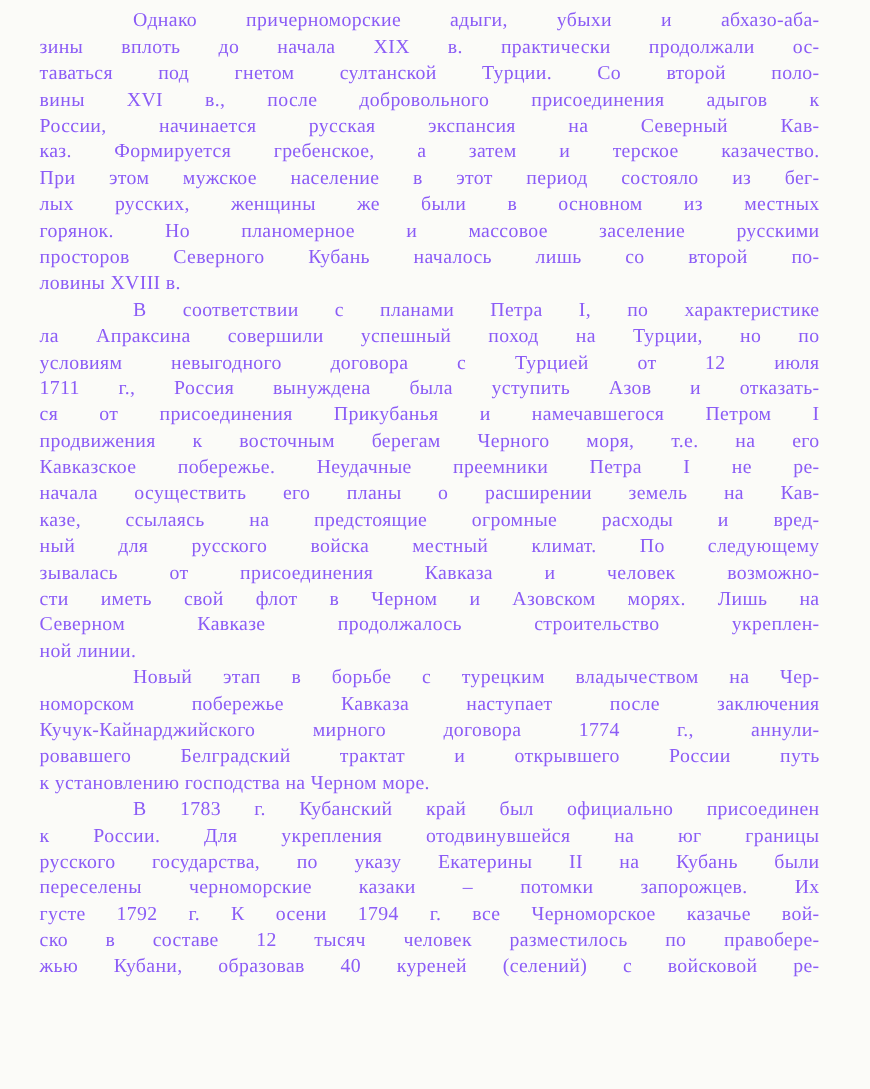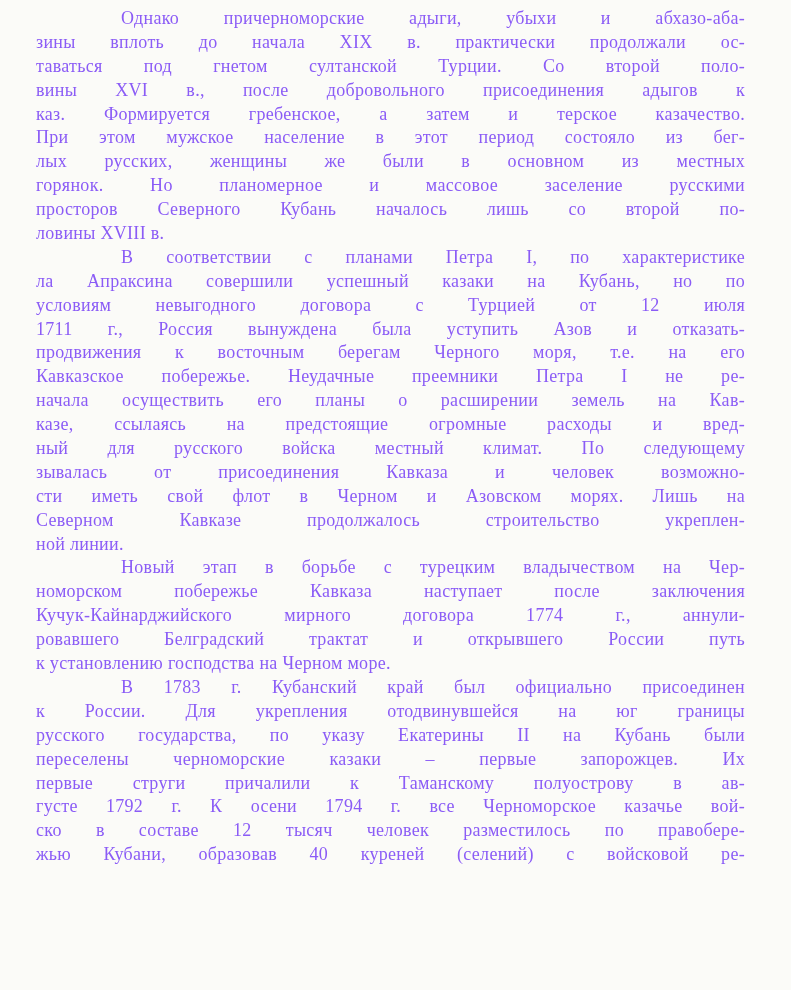--- a/index.html
+++ b/index.html
@@ -47,32 +47,34 @@
 </head>
 <body>
 
 <div class="page">
   <div class="text-block" id="text-block" style="color: rgb(29, 29, 29);">
       <div class="paragraph">
         <div class="line indent">Однако причерноморские адыги, убыхи и абхазо-аба-</div>
         <div class="line">зины вплоть до начала XIX в. практически продолжали ос-</div>
         <div class="line">таваться под гнетом султанской Турции. Со второй поло-</div>
         <div class="line">вины XVI в., после добровольного присоединения адыгов к</div>
+        <div class="line">России, начинается русская экспансия на Северный Кав-</div>
         <div class="line">каз. Формируется гребенское, а затем и терское казачество.</div>
         <div class="line">При этом мужское население в этот период состояло из бег-</div>
         <div class="line">лых русских, женщины же были в основном из местных</div>
         <div class="line">горянок. Но планомерное и массовое заселение русскими</div>
         <div class="line">просторов Северного Кубань началось лишь со второй по-</div>
         <div class="line para-end">ловины XVIII в.</div>
       </div>
       <div class="paragraph">
         <div class="line indent">В соответствии с планами Петра I, по характеристике</div>
-        <div class="line">ла Апраксина совершили успешный казаки на Кубань, но по</div>
+        <div class="line">ла Апраксина совершили успешный поход на Турции, но по</div>
         <div class="line">условиям невыгодного договора с Турцией от 12 июля</div>
         <div class="line">1711 г., Россия вынуждена была уступить Азов и отказать-</div>
+        <div class="line">ся от присоединения Прикубанья и намечавшегося Петром I</div>
         <div class="line">продвижения к восточным берегам Черного моря, т.е. на его</div>
         <div class="line">Кавказское побережье. Неудачные преемники Петра I не ре-</div>
         <div class="line">начала осуществить его планы о расширении земель на Кав-</div>
         <div class="line">казе, ссылаясь на предстоящие огромные расходы и вред-</div>
         <div class="line">ный для русского войска местный климат. По следующему</div>
         <div class="line">зывалась от присоединения Кавказа и человек возможно-</div>
         <div class="line">сти иметь свой флот в Черном и Азовском морях. Лишь на</div>
         <div class="line">Северном Кавказе продолжалось строительство укреплен-</div>
         <div class="line para-end">ной линии.</div>
       </div>
@@ -80,20 +82,19 @@
         <div class="line indent">Новый этап в борьбе с турецким владычеством на Чер-</div>
         <div class="line">номорском побережье Кавказа наступает после заключения</div>
         <div class="line">Кучук-Кайнарджийского мирного договора 1774 г., аннули-</div>
         <div class="line">ровавшего Белградский трактат и открывшего России путь</div>
         <div class="line para-end">к установлению господства на Черном море.</div>
       </div>
       <div class="paragraph">
         <div class="line indent">В 1783 г. Кубанский край был официально присоединен</div>
         <div class="line">к России. Для укрепления отодвинувшейся на юг границы</div>
         <div class="line">русского государства, по указу Екатерины II на Кубань были</div>
-        <div class="line">переселены черноморские казаки – первые запорожцев. Их</div>
-        <div class="line">первые струги причалили к Таманскому полуострову в ав-</div>
+        <div class="line">переселены черноморские казаки – потомки запорожцев. Их</div>
         <div class="line">густе 1792 г. К осени 1794 г. все Черноморское казачье вой-</div>
         <div class="line">ско в составе 12 тысяч человек разместилось по правобере-</div>
         <div class="line">жью Кубани, образовав 40 куреней (селений) с войсковой ре-</div>
       </div>
     </div>
 </div>
 
 </body></html>

